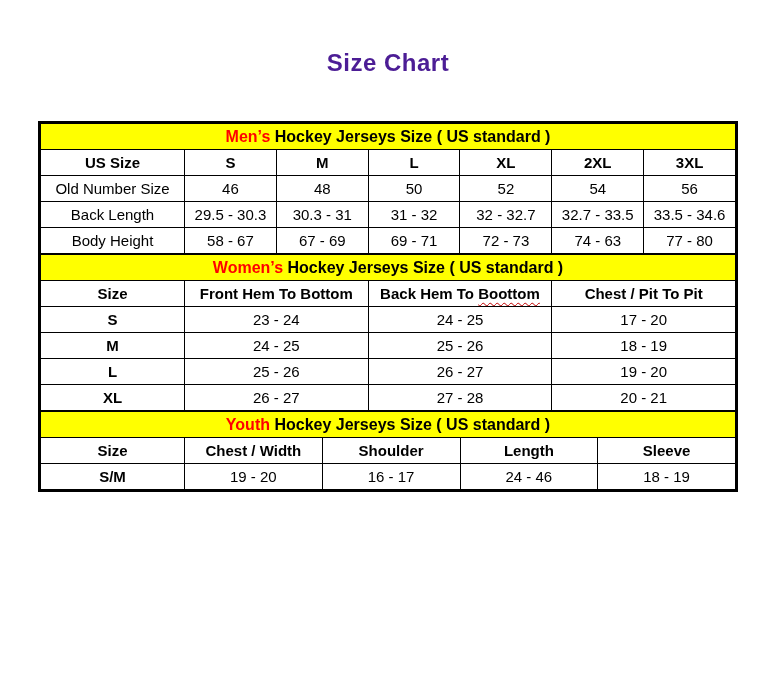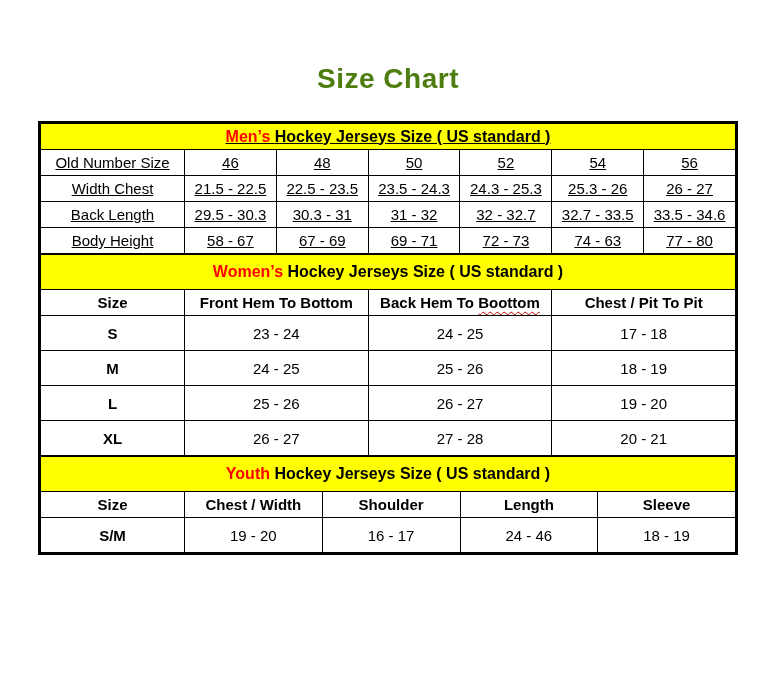--- a/index.html
+++ b/index.html
@@ -2,23 +2,23 @@
 <html><head>
 <meta charset="utf-8">
 <style>
   * { box-sizing: border-box; }
   html, body { margin: 0; padding: 0; background: #ffffff; }
   .page {
     width: 776px; height: 692px; background: #ffffff;
     font-family: "Liberation Sans", sans-serif; overflow: hidden;
   }
   .page-title {
-    padding-top: 62px; height: 98px;
-    text-align: center; color: #4d7c0f;
-    font-size: 28px; font-weight: 700; line-height: 34px;
+    padding-top: 46px; height: 98px;
+    text-align: center; color: #4c1d95;
+    font-size: 24px; font-weight: 700; line-height: 34px;
     letter-spacing: 0.5px;
   }
   .chart-wrap {
     width: 700px; margin: 23px auto 0 auto;
     border: 2px solid #000000;
   }
   table {
     width: 100%; border-collapse: collapse; table-layout: fixed;
   }
   td, th {
@@ -26,22 +26,22 @@
     text-align: center; vertical-align: middle;
     color: #000000; font-size: 15px; padding: 0 2px;
     overflow: hidden; white-space: nowrap;
   }
   .section-head td {
     background: #FFFF00; height: 33px;
     font-weight: 700; font-size: 16px;
   }
   .red { color: #FF0000; }
   th { font-weight: 700; height: 26px; }
-  .t-mens td { height: 26px; text-decoration: underline; }
-  .t-womens td, .t-youth td { height: 35px; margin-top: 13px; }
+  .t-mens td { height: 26px; }
+  .t-womens td, .t-youth td { height: 26px; margin-top: 13px; }
   .t-mens .lab { font-weight: 400; }
   .t-womens .lab, .t-youth .lab { font-weight: 700; }
   .sq {
     text-decoration-line: underline;
     text-decoration-style: wavy;
     text-decoration-color: #C00000;
     text-decoration-thickness: 1px;
     text-underline-offset: 3px;
     margin-top: 44px;
   }
@@ -64,36 +64,36 @@
           <col>
           <col>
           <col>
           <col>
         </colgroup>
       <tbody>
         <tr class="section-head">
           <td colspan="7"><span class="red">Men’s</span> <span>Hockey Jerseys Size ( US standard )</span></td>
         </tr>
         <tr>
+          <th>US Size</th>
+          <th>S</th>
+          <th>M</th>
+          <th>L</th>
+          <th>XL</th>
+          <th>2XL</th>
+          <th>3XL</th>
+        </tr>
+        <tr>
           <td class="lab">Old Number Size</td>
           <td>46</td>
           <td>48</td>
           <td>50</td>
           <td>52</td>
           <td>54</td>
           <td>56</td>
-        </tr>
-        <tr>
-          <td class="lab">Width Chest</td>
-          <td>21.5 - 22.5</td>
-          <td>22.5 - 23.5</td>
-          <td>23.5 - 24.3</td>
-          <td>24.3 - 25.3</td>
-          <td>25.3 - 26</td>
-          <td>26 - 27</td>
         </tr>
         <tr>
           <td class="lab">Back Length</td>
           <td>29.5 - 30.3</td>
           <td>30.3 - 31</td>
           <td>31 - 32</td>
           <td>32 - 32.7</td>
           <td>32.7 - 33.5</td>
           <td>33.5 - 34.6</td>
         </tr>
@@ -123,21 +123,21 @@
         <tr>
           <th>Size</th>
           <th>Front Hem To Bottom</th>
           <th><span>Back Hem To</span> <span class="sq">Boottom</span></th>
           <th>Chest / Pit To Pit</th>
         </tr>
         <tr>
           <td class="lab">S</td>
           <td>23 - 24</td>
           <td>24 - 25</td>
-          <td>17 - 18</td>
+          <td>17 - 20</td>
         </tr>
         <tr>
           <td class="lab">M</td>
           <td>24 - 25</td>
           <td>25 - 26</td>
           <td>18 - 19</td>
         </tr>
         <tr>
           <td class="lab">L</td>
           <td>25 - 26</td>

